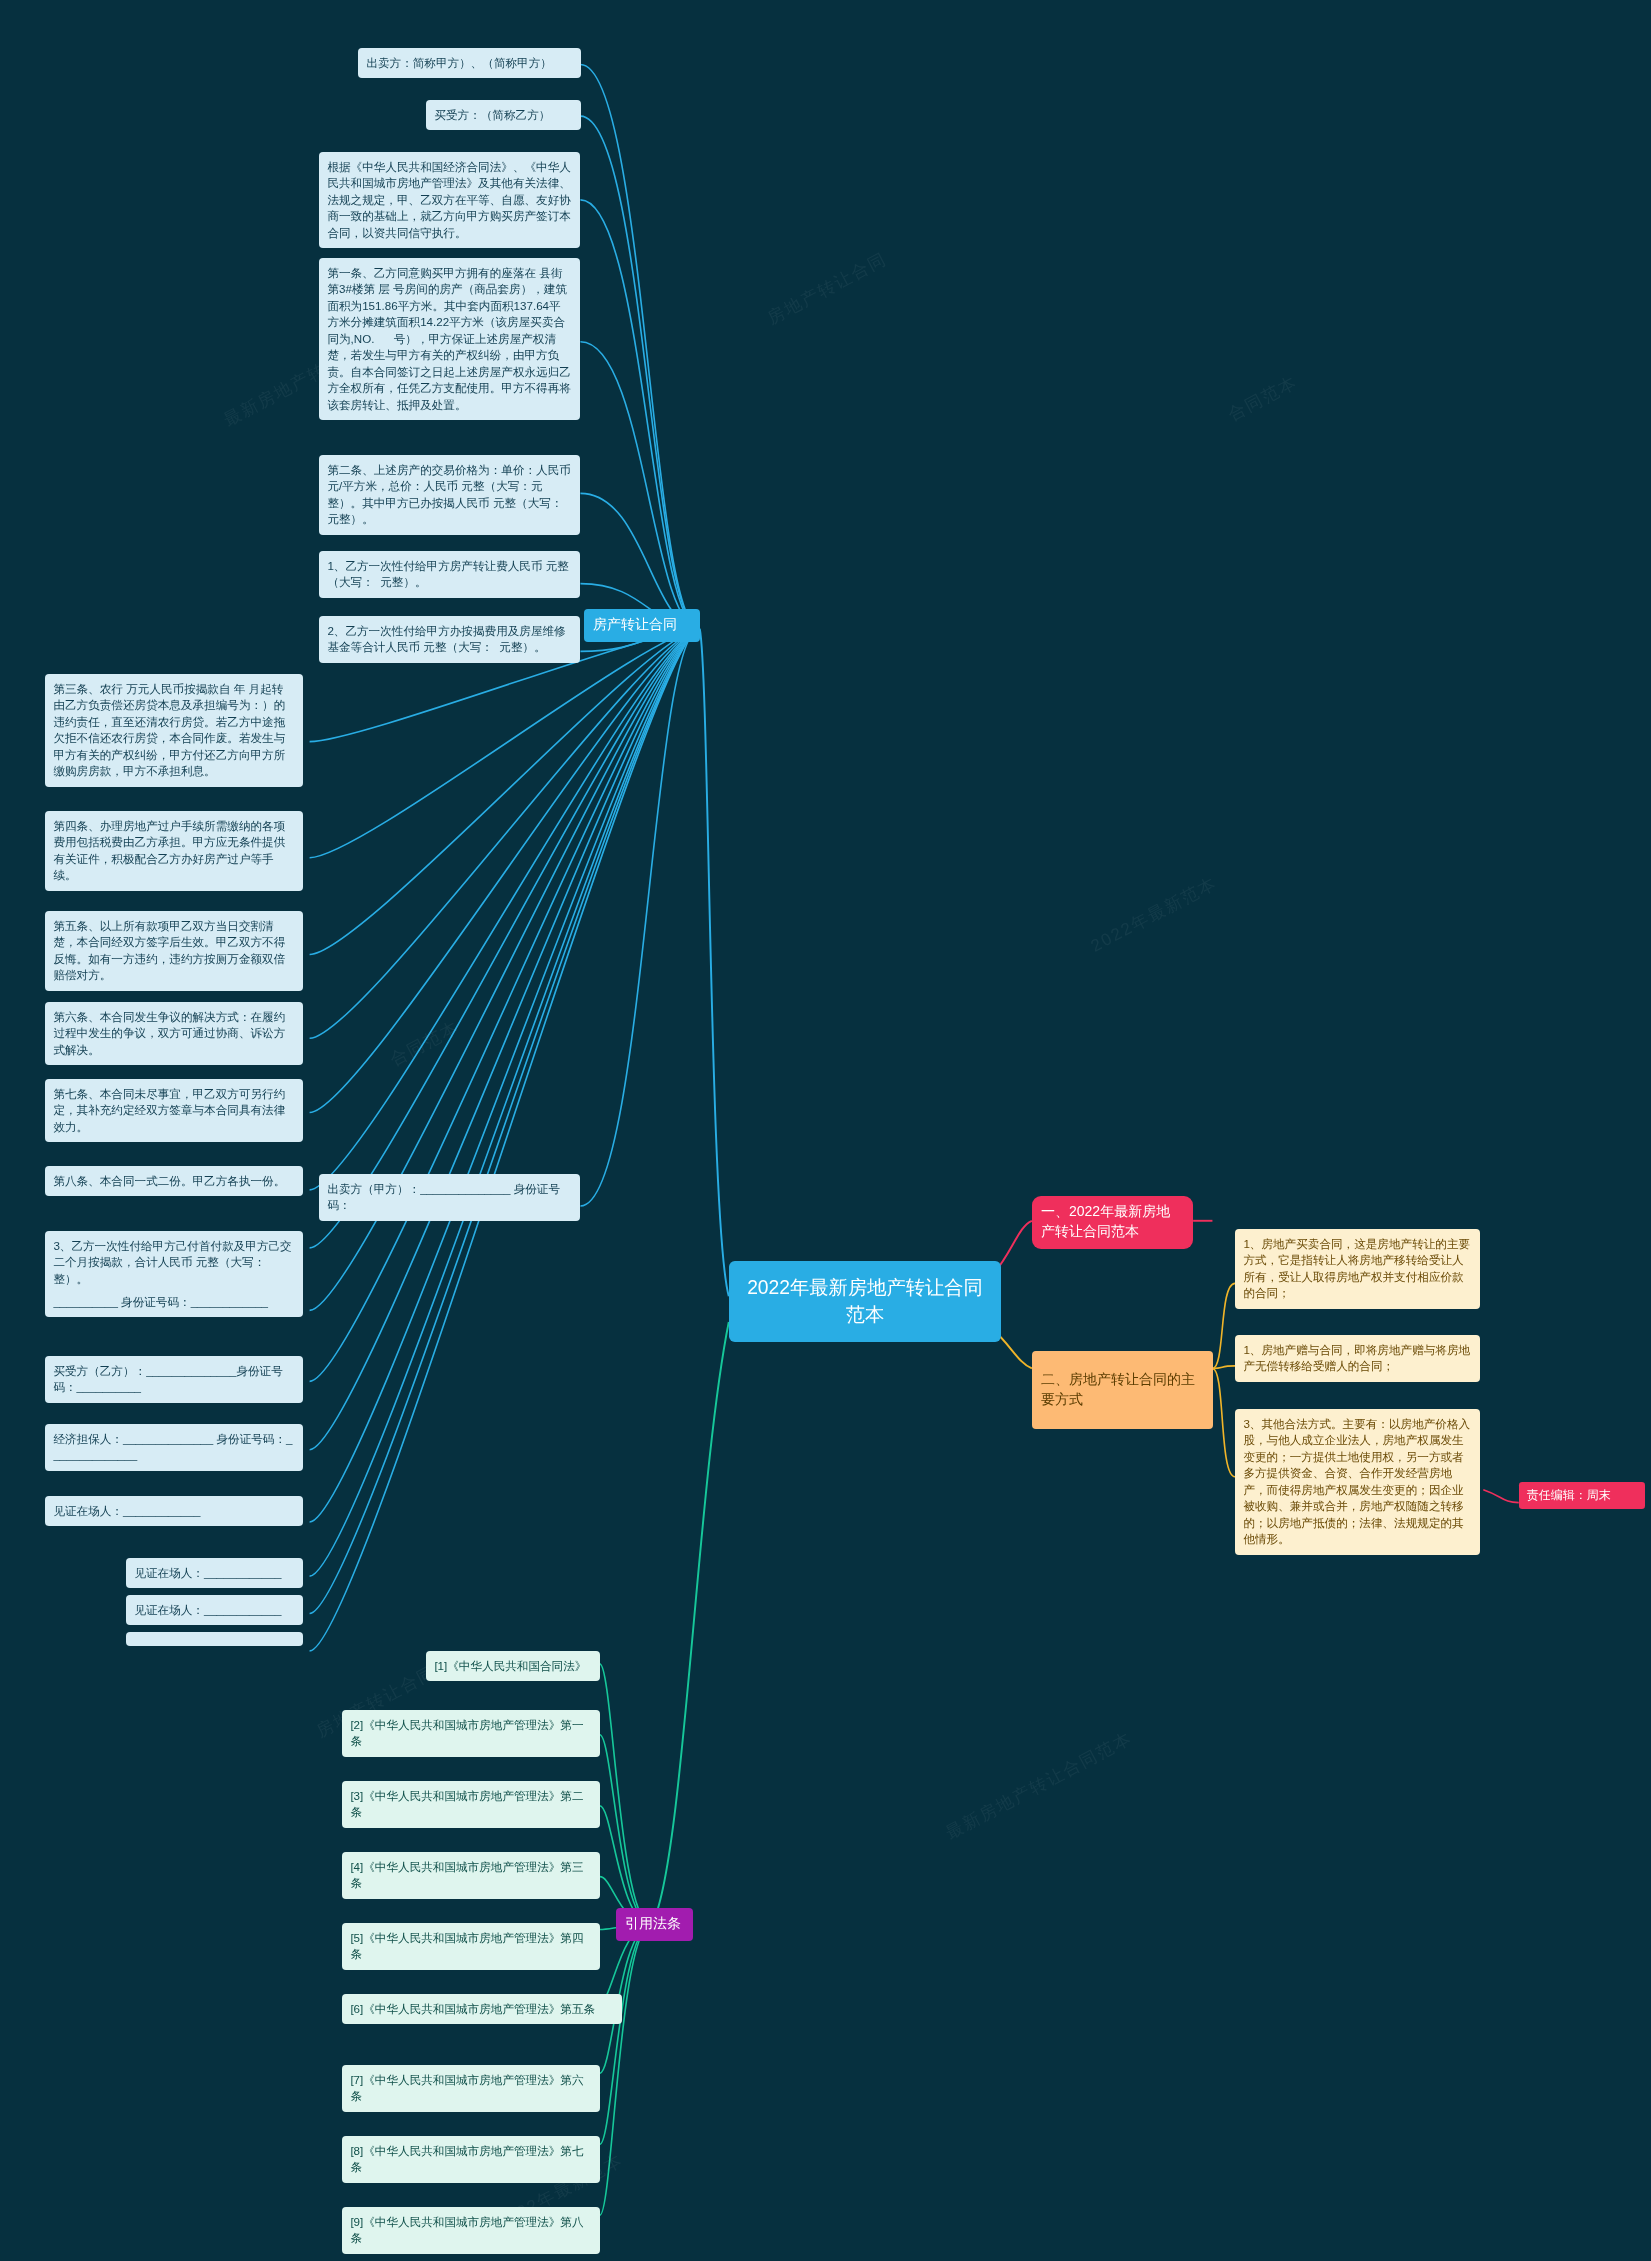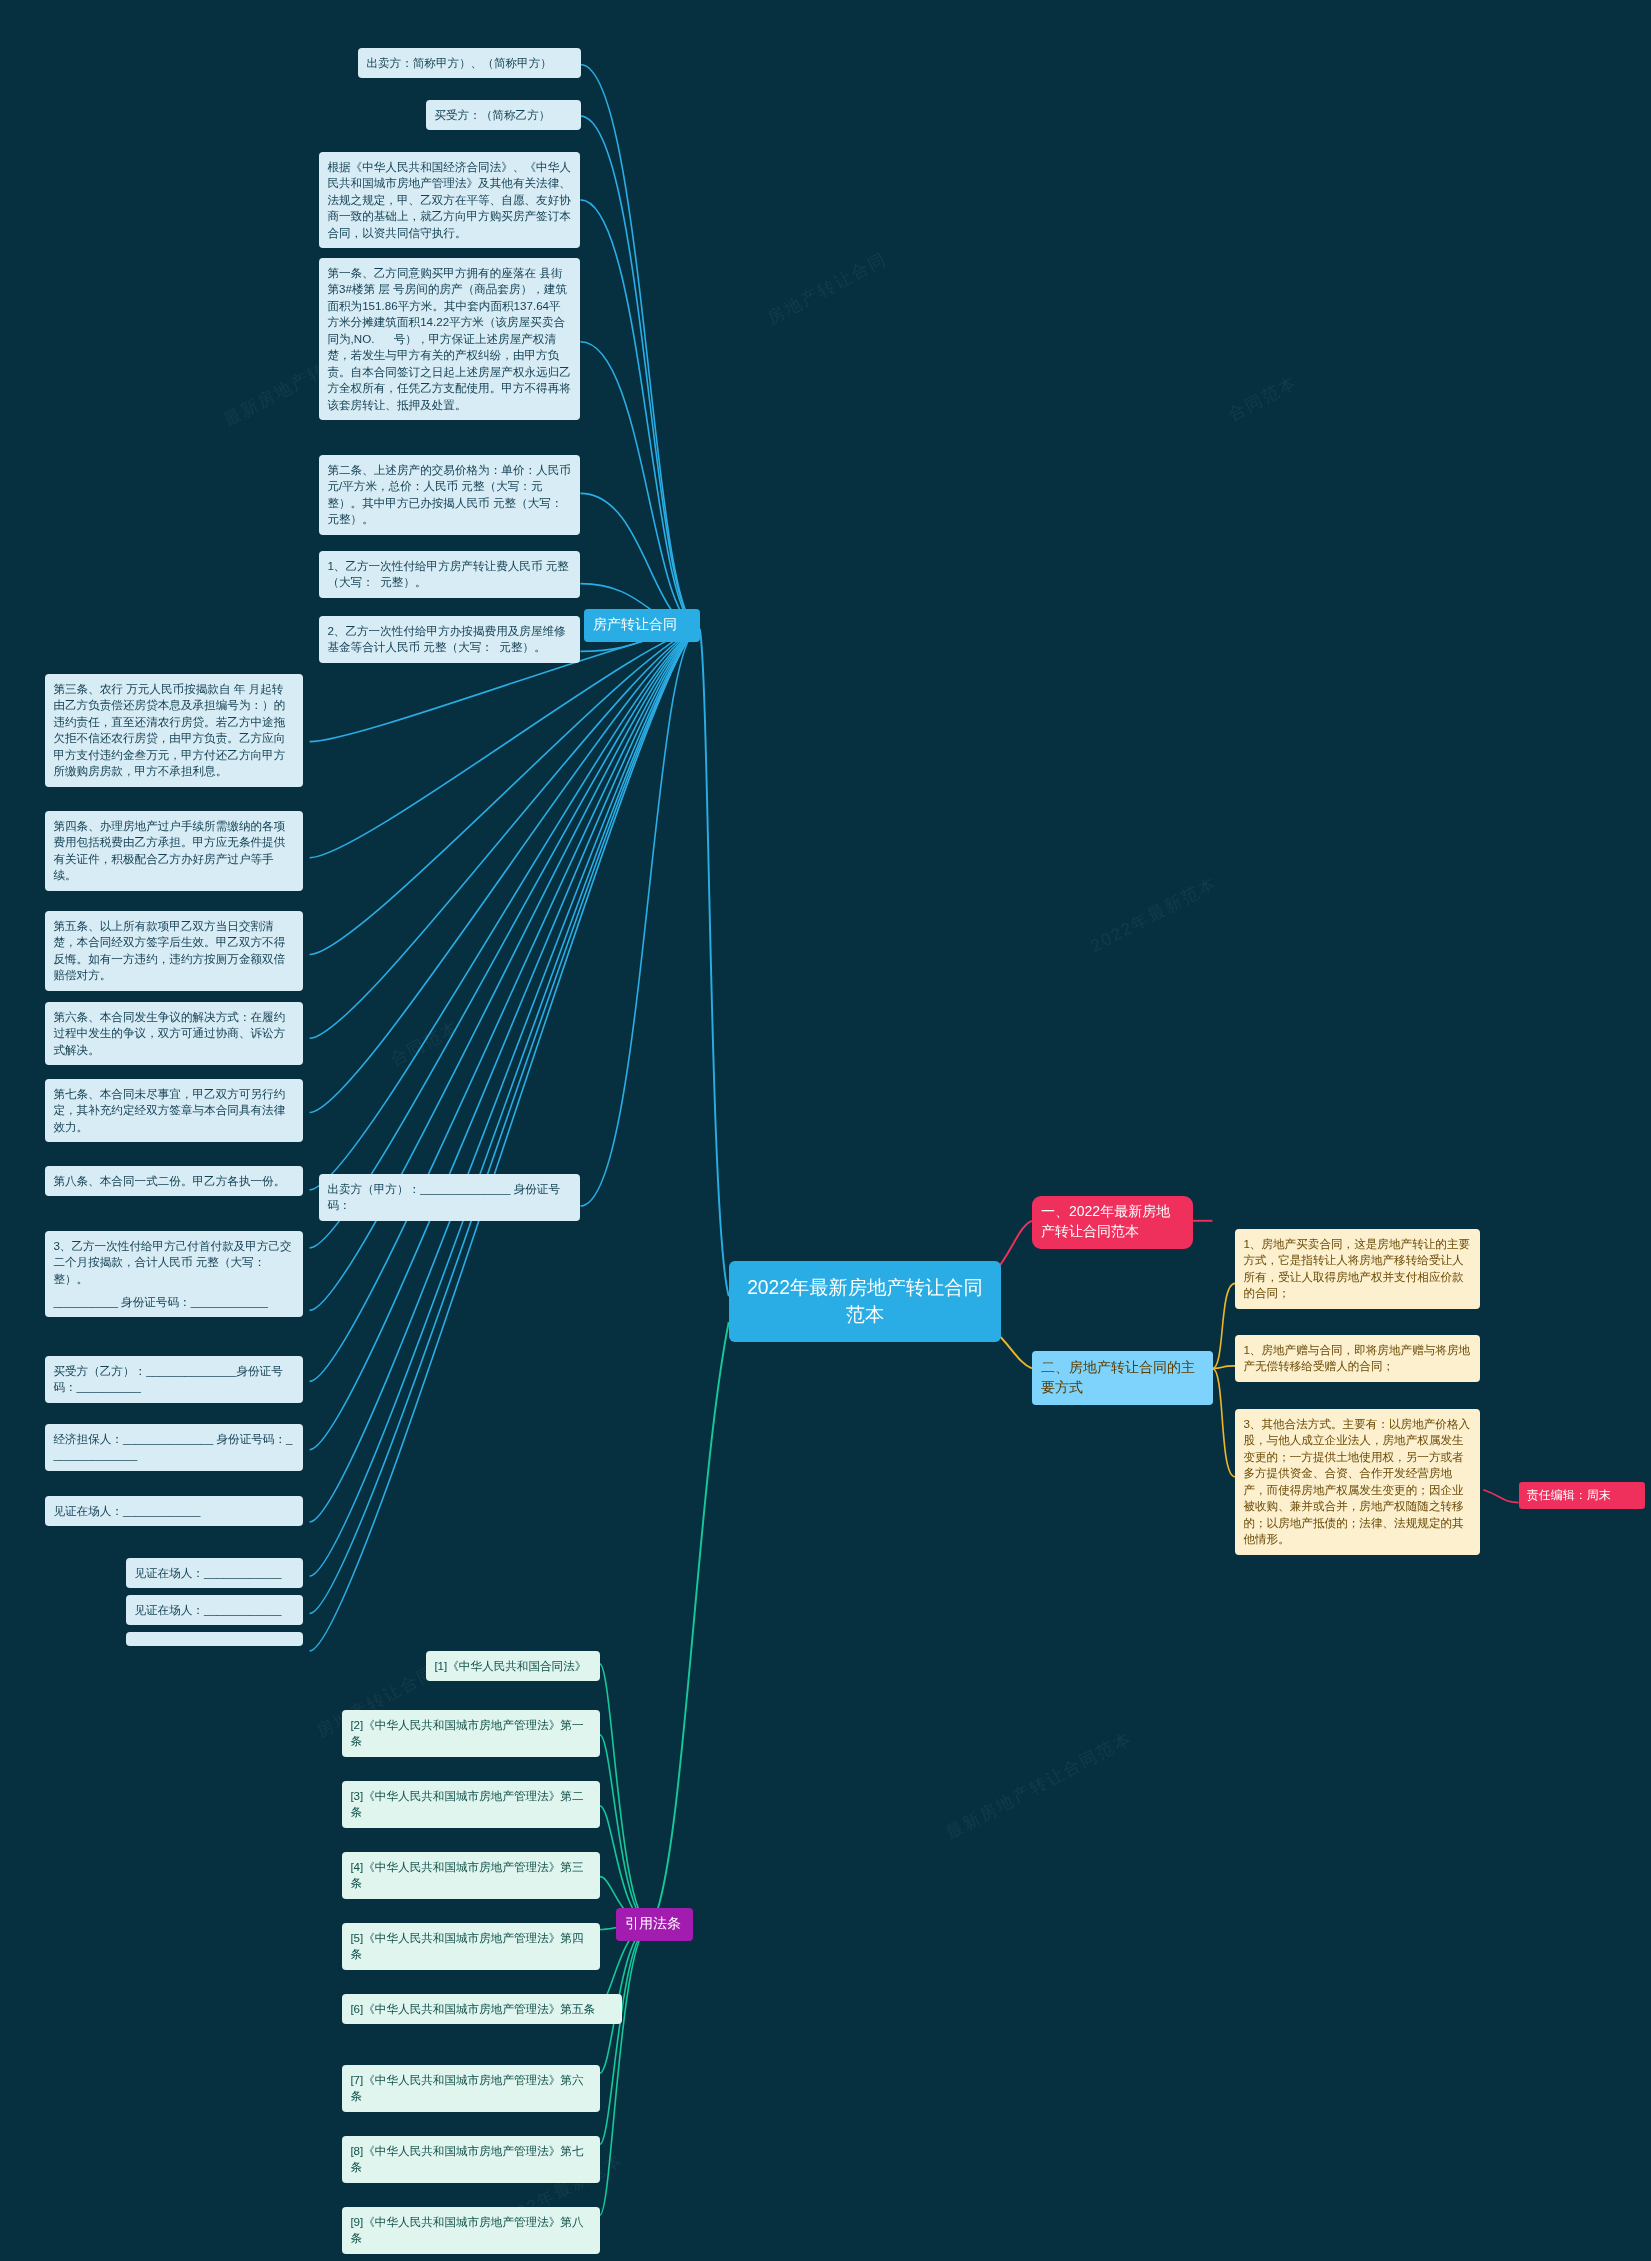--- a/index.html
+++ b/index.html
@@ -53,24 +53,24 @@
     border-radius: 3.9px;
   }
   .branch-2 {
     background: #ef2f5c;
     color: #ffffff;
     font-size: 14px;
     padding: 6.4px 9px;
     border-radius: 9px;
   }
   .branch-3 {
-    background: #7dd3fc;
+    background: #fdba74;
     color: #5a3c00;
     font-size: 14px;
-    padding: 7px 9px;
+    padding: 19px 9px;
     border-radius: 3.9px;
   }
   .branch-4 {
     background: #a21caf;
     color: #ffffff;
     font-size: 14px;
     padding: 6.4px 9px;
     border-radius: 3.9px;
   }
   .branch-5 {
@@ -197,21 +197,21 @@
   <div class="node leaf-blue" style="left:319px; top:152px; width:261px;">根据《中华人民共和国经济合同法》、《中华人民共和国城市房地产管理法》及其他有关法律、法规之规定，甲、乙双方在平等、自愿、友好协商一致的基础上，就乙方向甲方购买房产签订本合同，以资共同信守执行。</div>
 
   <div class="node leaf-blue" style="left:319px; top:258px; width:261px;">第一条、乙方同意购买甲方拥有的座落在 县街 第3#楼第 层 号房间的房产（商品套房），建筑面积为151.86平方米。其中套内面积137.64平方米分摊建筑面积14.22平方米（该房屋买卖合同为,NO.      号），甲方保证上述房屋产权清楚，若发生与甲方有关的产权纠纷，由甲方负责。自本合同签订之日起上述房屋产权永远归乙方全权所有，任凭乙方支配使用。甲方不得再将该套房转让、抵押及处置。</div>
 
   <div class="node leaf-blue" style="left:319px; top:455px; width:261px;">第二条、上述房产的交易价格为：单价：人民币 元/平方米，总价：人民币 元整（大写：元整）。其中甲方已办按揭人民币 元整（大写：  元整）。</div>
 
   <div class="node leaf-blue" style="left:319px; top:551px; width:261px;">1、乙方一次性付给甲方房产转让费人民币 元整（大写：  元整）。</div>
 
   <div class="node leaf-blue" style="left:319px; top:616px; width:261px;">2、乙方一次性付给甲方办按揭费用及房屋维修基金等合计人民币 元整（大写：  元整）。</div>
 
-  <div class="node leaf-blue" style="left:45px; top:674px; width:258px;">第三条、农行 万元人民币按揭款自 年 月起转由乙方负责偿还房贷本息及承担编号为：）的违约责任，直至还清农行房贷。若乙方中途拖欠拒不信还农行房贷，由甲方负责。乙方应向甲方支付违约金叁万元，甲方付还乙方向甲方所缴购房房款，甲方不承担利息。</div>
+  <div class="node leaf-blue" style="left:45px; top:674px; width:258px;">第三条、农行 万元人民币按揭款自 年 月起转由乙方负责偿还房贷本息及承担编号为：）的违约责任，直至还清农行房贷。若乙方中途拖欠拒不信还农行房贷，本合同作废。若发生与甲方有关的产权纠纷，甲方付还乙方向甲方所缴购房房款，甲方不承担利息。</div>
 
   <div class="node leaf-blue" style="left:45px; top:811px; width:258px;">第四条、办理房地产过户手续所需缴纳的各项费用包括税费由乙方承担。甲方应无条件提供有关证件，积极配合乙方办好房产过户等手续。</div>
 
   <div class="node leaf-blue" style="left:45px; top:911px; width:258px;">第五条、以上所有款项甲乙双方当日交割清楚，本合同经双方签字后生效。甲乙双方不得反悔。如有一方违约，违约方按厕万金额双倍赔偿对方。</div>
 
   <div class="node leaf-blue" style="left:45px; top:1002px; width:258px;">第六条、本合同发生争议的解决方式：在履约过程中发生的争议，双方可通过协商、诉讼方式解决。</div>
 
   <div class="node leaf-blue" style="left:45px; top:1079px; width:258px;">第七条、本合同未尽事宜，甲乙双方可另行约定，其补充约定经双方签章与本合同具有法律效力。</div>
 
   <div class="node leaf-blue" style="left:45px; top:1166px; width:258px;">第八条、本合同一式二份。甲乙方各执一份。</div>

